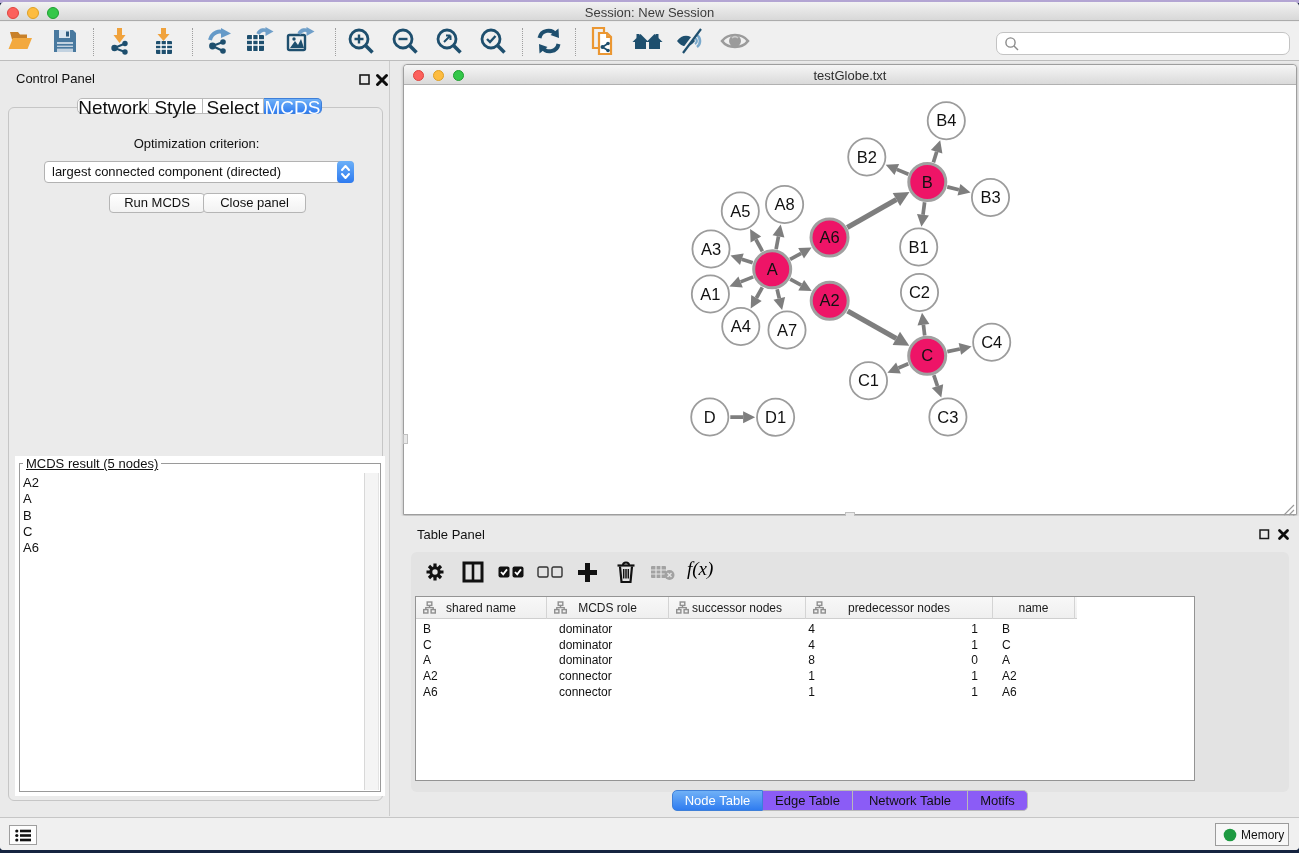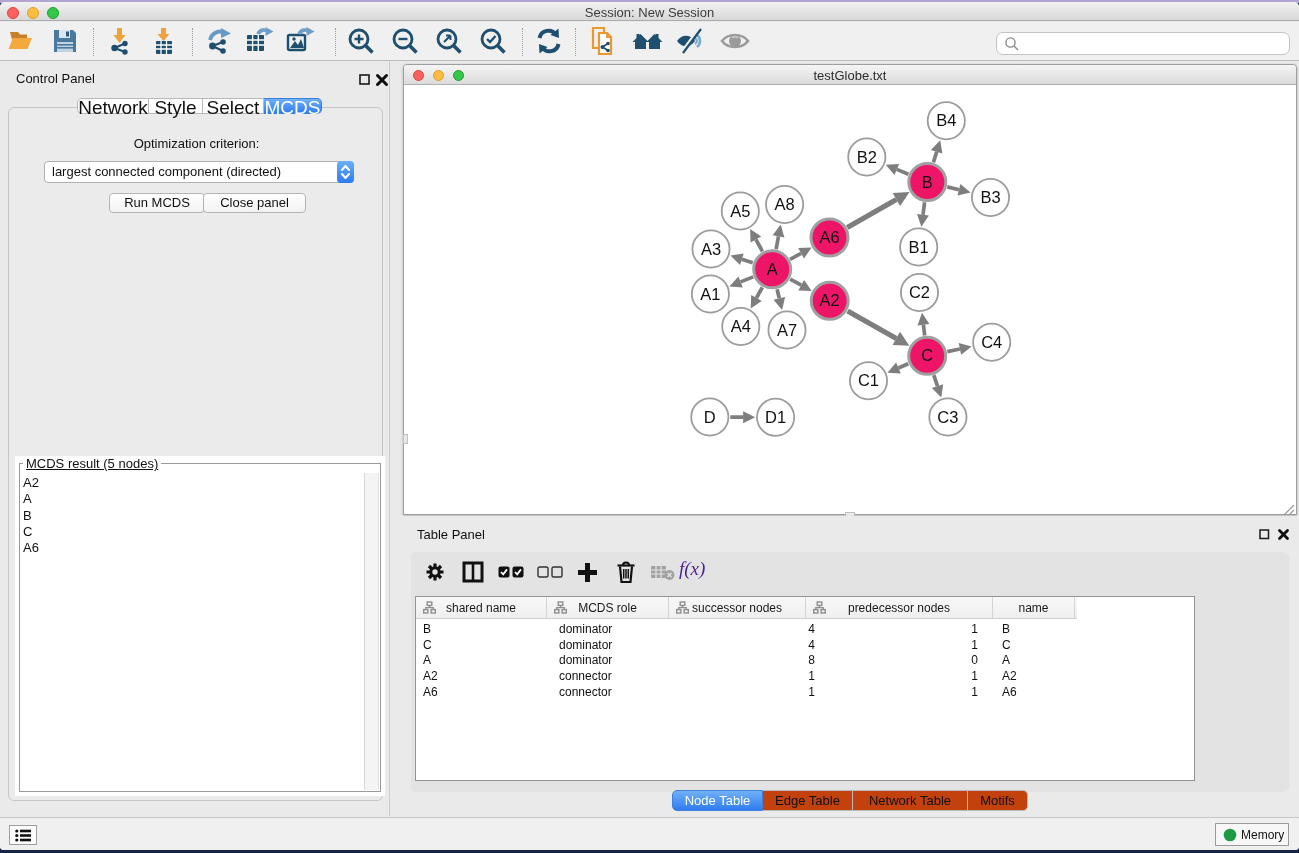--- a/index.html
+++ b/index.html
@@ -39,21 +39,21 @@
 #tp-title { position:absolute; left:27px; top:11px; font-size:13px; color:#111; }
 #tp-box { position:absolute; left:21px; top:36px; width:878px; height:240px; background:#e3e3e3; border-radius:6px; }
 #tp-table { position:absolute; left:4px; top:44px; width:780px; height:185px; background:#fff; border:1px solid #949494; }
 #tp-header { position:absolute; left:0; top:0; width:661px; height:22px; background:linear-gradient(#f8f8f8,#efefef); border-bottom:1px solid #cfcfcf; }
 .hcell { position:absolute; top:0; height:22px; border-right:1px solid #d4d4d4; font-size:12px; color:#1a1a1a; text-align:center; line-height:22px; }
 .hicon { position:absolute; left:7px; top:4px; }
 .trow { position:absolute; left:0; width:870px; font-size:12px; color:#111; height:16px; line-height:16px; }
 .tc { position:absolute; top:0; }
 .num { text-align:right; }
 #bottomtabs { position:absolute; left:282px; top:274px; height:21px; display:flex; font-size:13px; }
-#bottomtabs div { background:#c2410c; border:1px solid #b9b9b9; border-left:none; line-height:19px; text-align:center; color:#111; }
+#bottomtabs div { background:#8b5cf6; border:1px solid #b9b9b9; border-left:none; line-height:19px; text-align:center; color:#111; }
 #bottomtabs div:first-child { border-left:1px solid #b9b9b9; border-radius:5px 0 0 5px; background:linear-gradient(#70b1f7,#2f7cf0); border-color:#3e7fd8; color:#fff; }
 #bottomtabs div:last-child { border-radius:0 5px 5px 0; }
 #statusbar { position:absolute; left:0; top:815px; width:1299px; height:33px; background:#f0f0f0; border-top:1px solid #c6c6c6; }
 #listbtn { position:absolute; left:9px; top:7px; width:28px; height:20px; background:#fdfdfd; border:1px solid #9e9e9e; }
 #membtn { position:absolute; left:1215px; top:5px; width:74px; height:23px; background:#f7f7f7; border:1px solid #9b9b9b; font-size:12px; color:#111; }
 svg { display:block; }
 .ticon { position:absolute; top:4px; }
 </style>
 </head>
 <body>
@@ -358,21 +358,21 @@
     <svg style="position:absolute;left:240px;top:13px" width="25" height="16" viewBox="0 0 25 16">
       <g fill="#a2a2a2">
             <rect x="0" y="1" width="15" height="12" rx="1"></rect>
           </g>
       <g stroke="#e3e3e3" stroke-width="1.2">
             <path d="M0 5 h15 M0 9 h15 M5 1 v12 M10 1 v12"></path>
           </g>
       <circle cx="18.5" cy="10" r="5" fill="#a2a2a2"></circle>
       <path d="M16.5 8 l4 4 M20.5 8 l-4 4" stroke="#e3e3e3" stroke-width="1.4"></path>
     </svg>
-    <div style="position:absolute;left:268px;top:6px;font-family:'Liberation Serif',serif;font-style:italic;font-size:19px;color:#4c1d95;">f(x)</div>
+    <div style="position:absolute;left:276px;top:6px;font-family:'Liberation Serif',serif;font-style:italic;font-size:19px;color:#000000;">f(x)</div>
     <div id="tp-table">
       <div id="tp-header">
         <div class="hcell" style="left:0;width:131px"><svg class="hicon" width="13" height="13" viewBox="0 0 13 13">
                 <g fill="none" stroke="#8f8f8f" stroke-width="1.4">
                   <rect x="4.2" y="1" width="4.6" height="3.4"></rect>
                   <rect x="0.7" y="8.6" width="4.2" height="3.4"></rect>
                   <rect x="8.1" y="8.6" width="4.2" height="3.4"></rect>
                   <path d="M6.5 4.4 v2.2 M2.8 8.6 v-2 h7.4 v2"></path>
                 </g>
               </svg>shared name</div>

